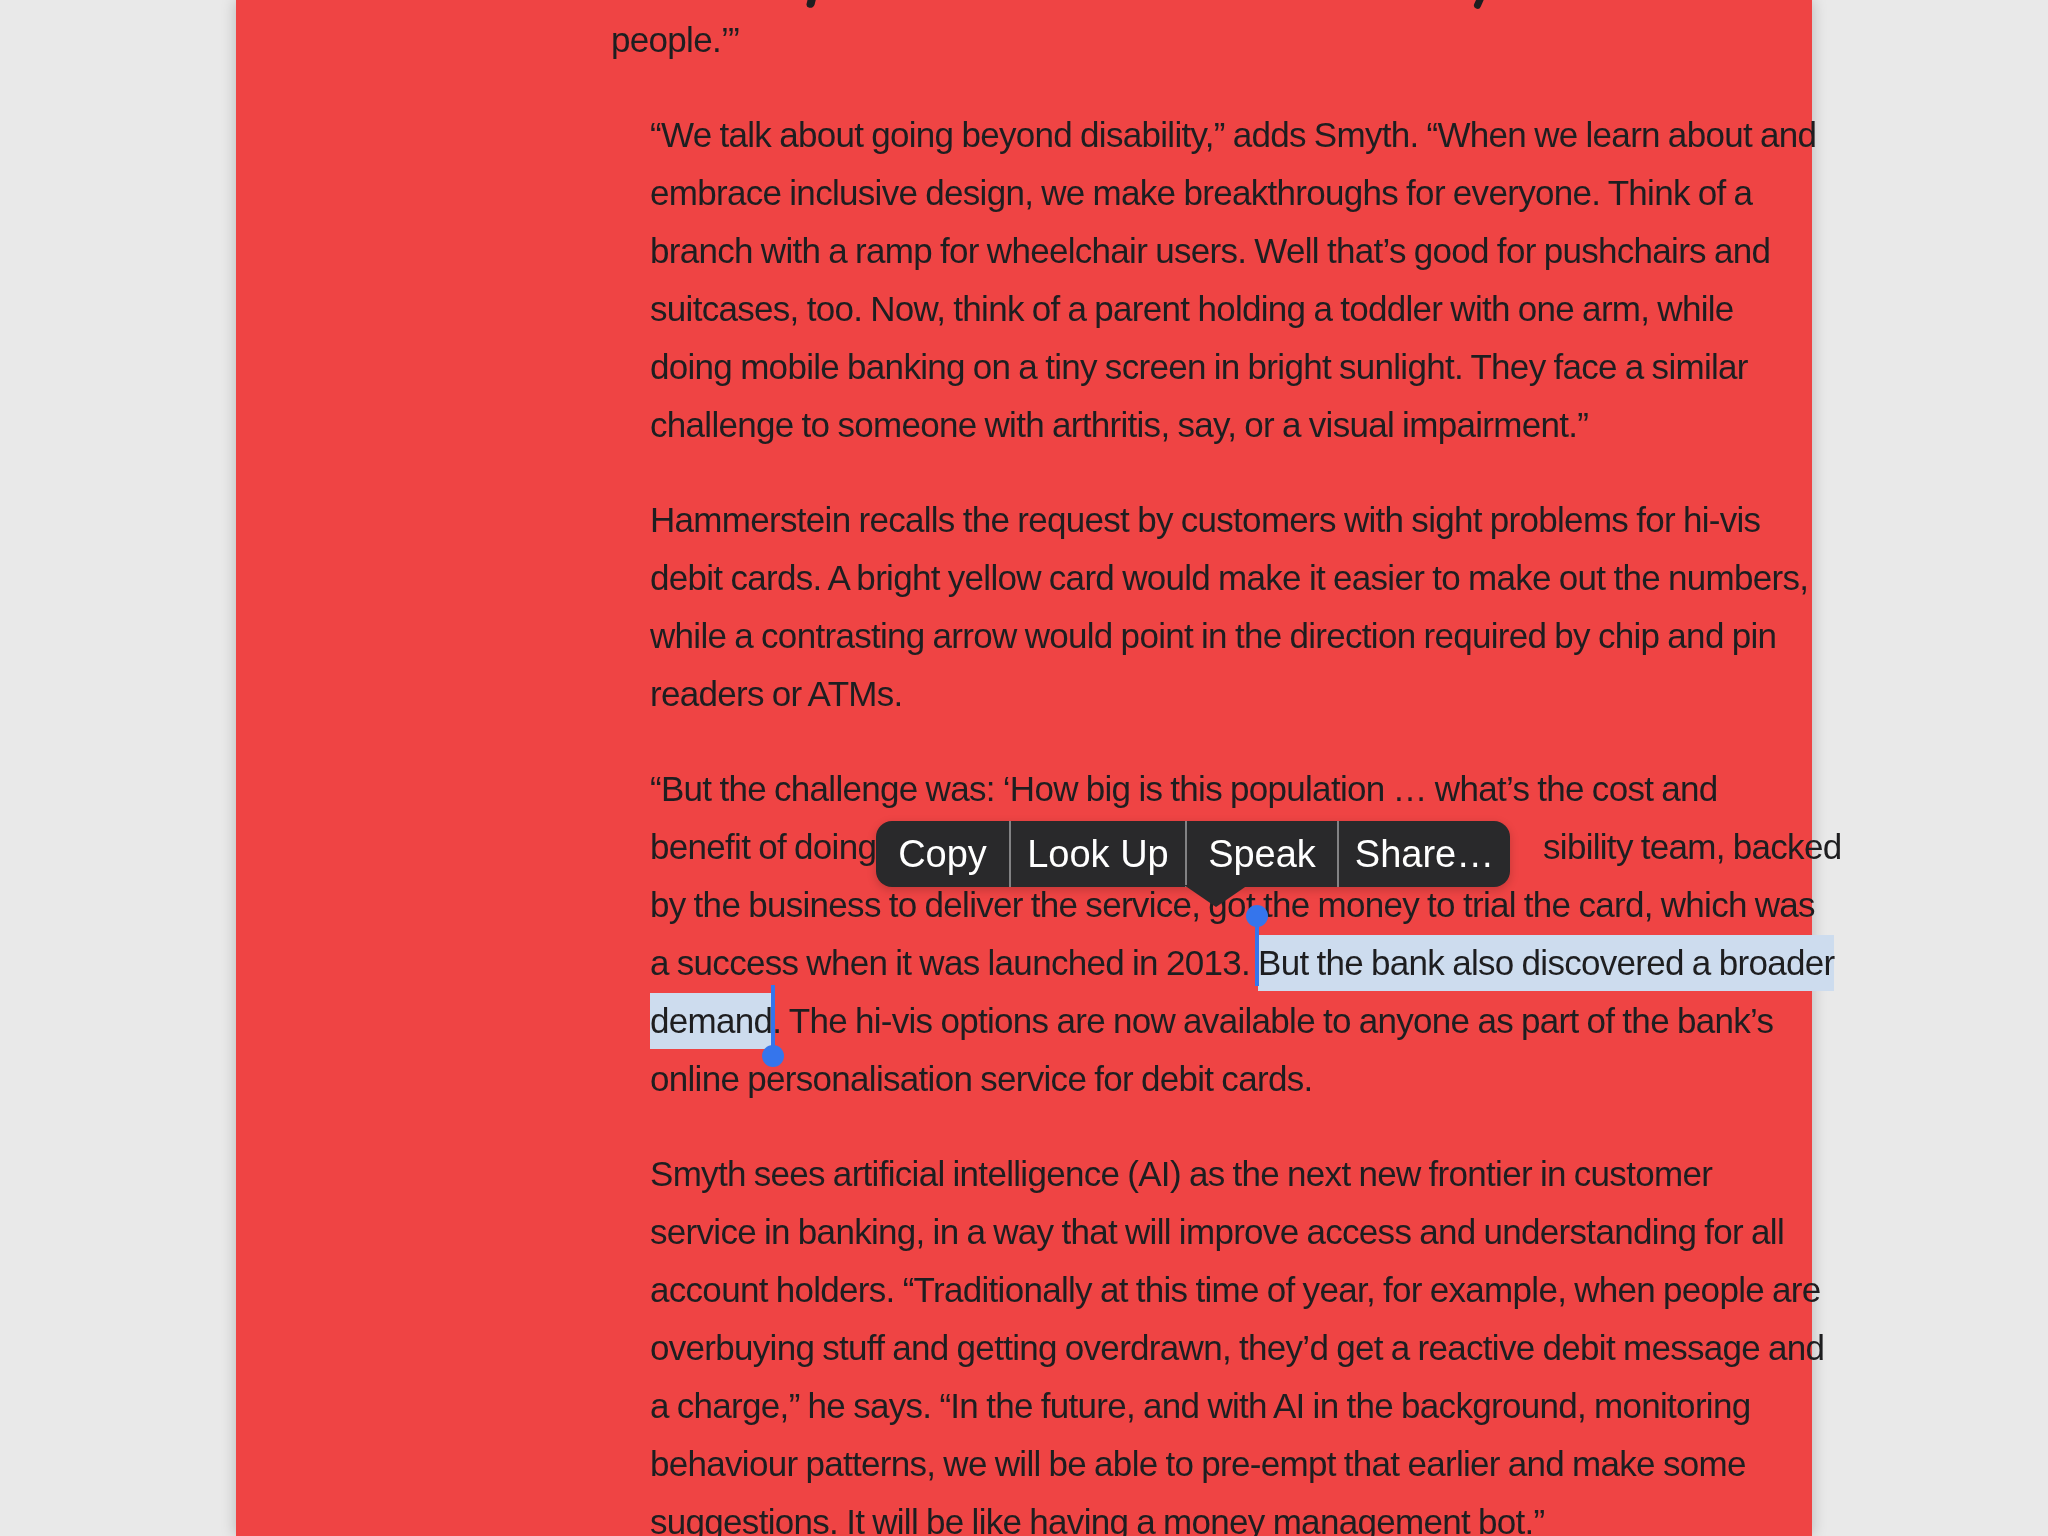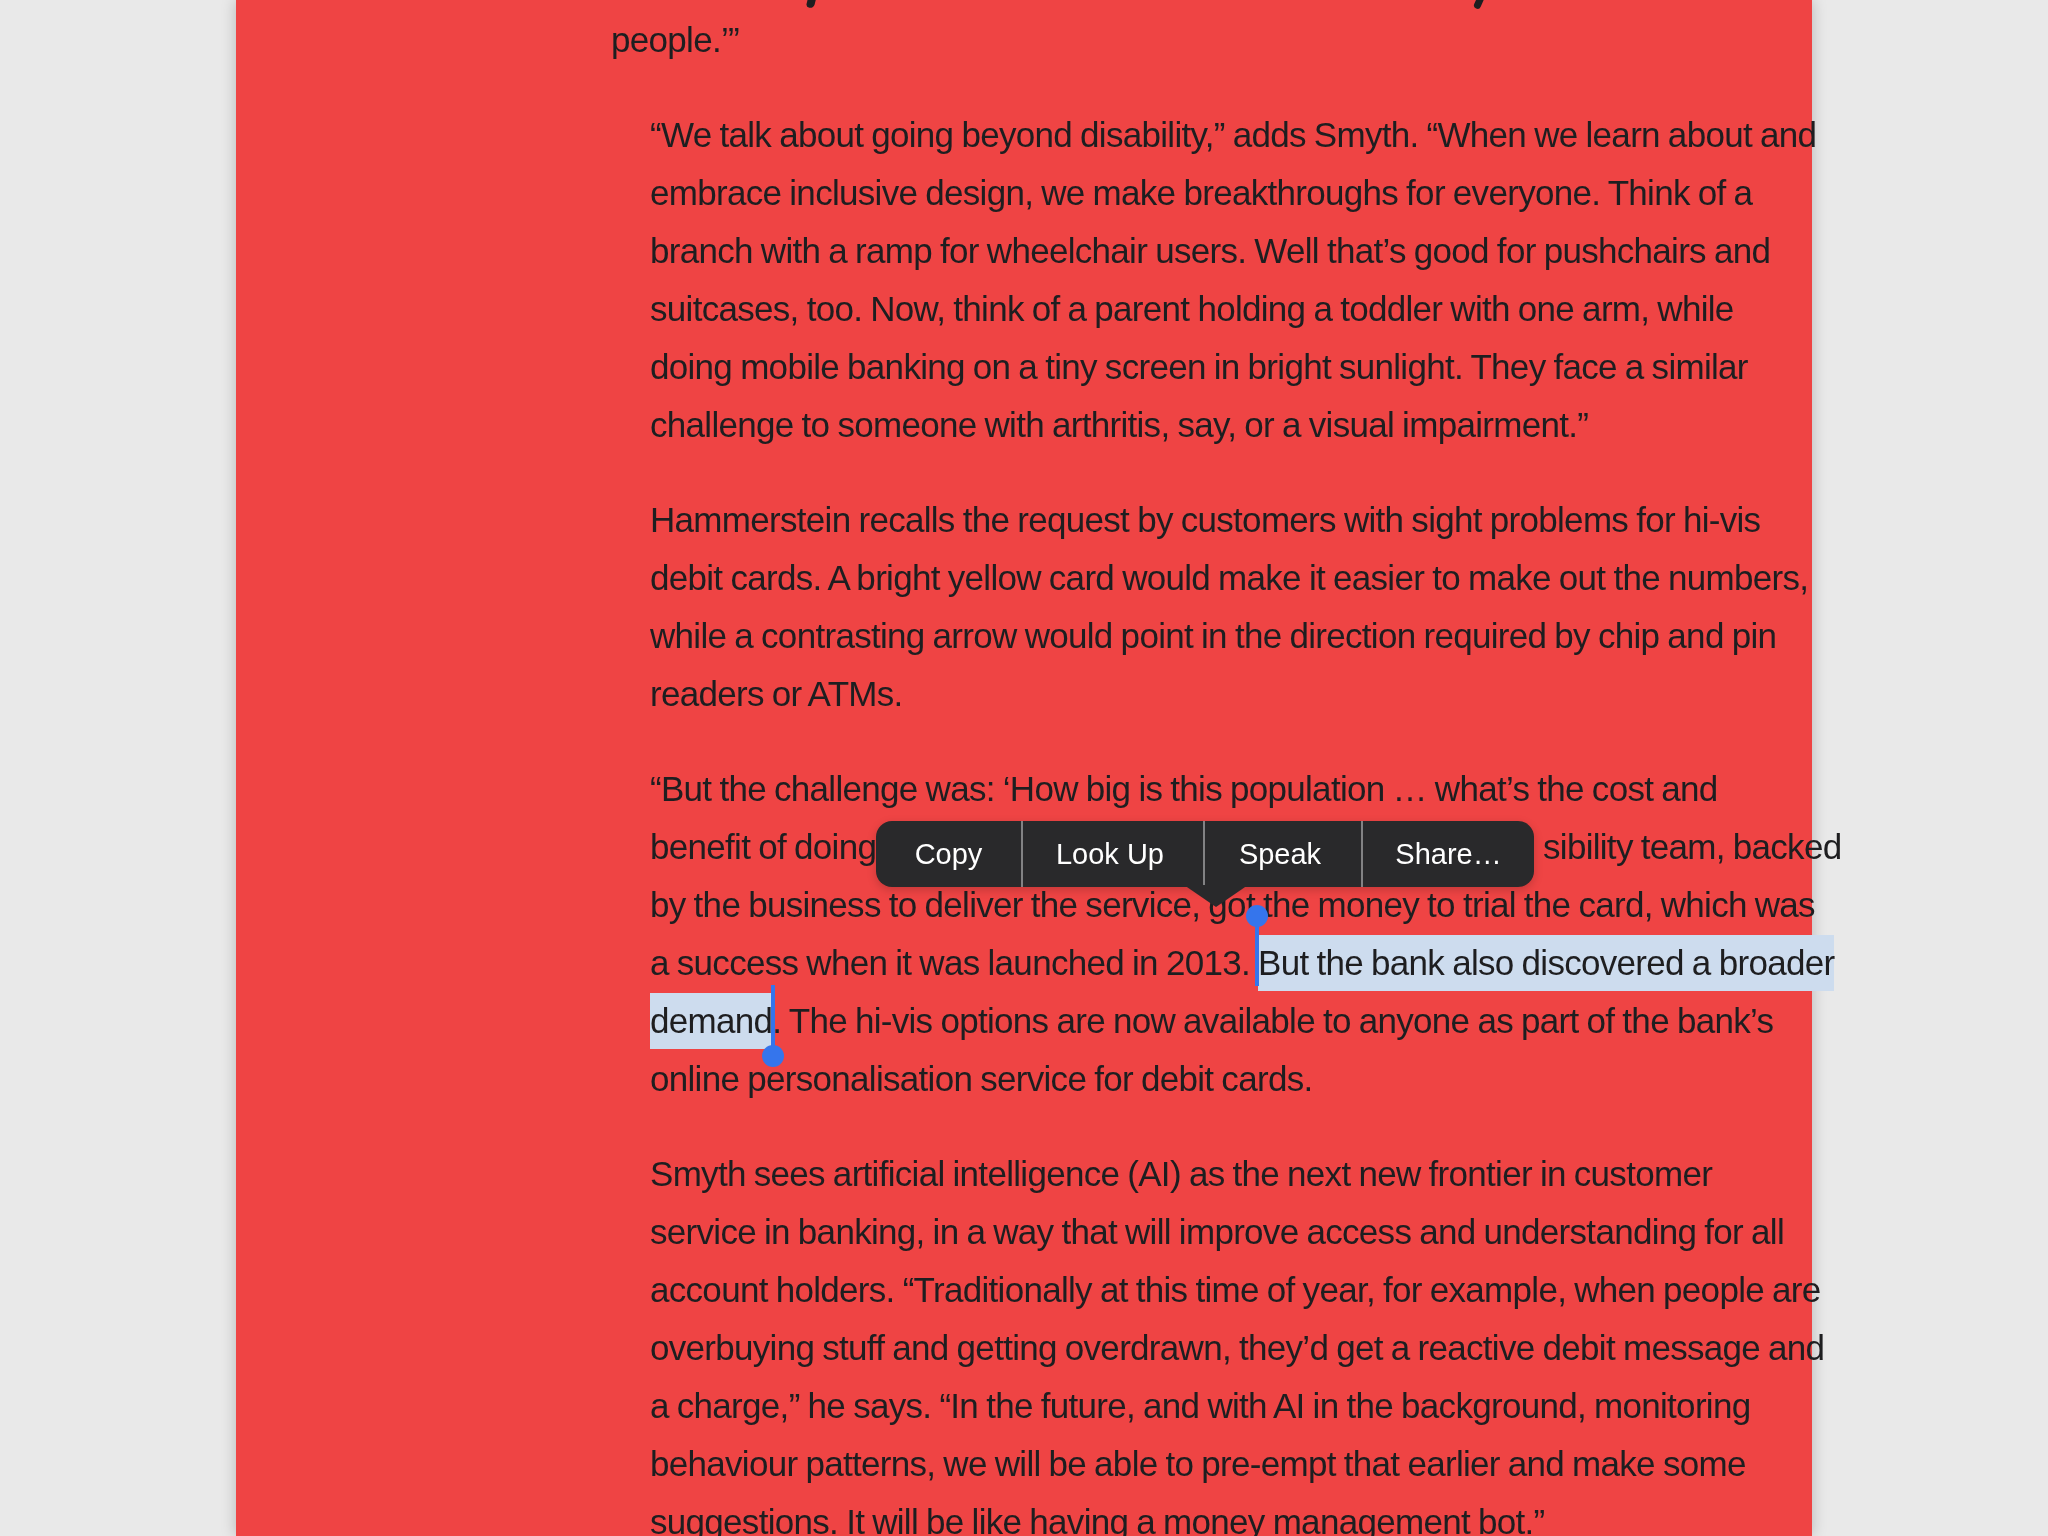--- a/index.html
+++ b/index.html
@@ -28,21 +28,21 @@
   .caret.start{left:-3px;top:-10px;height:61px;}
   .caret.end{right:-3px;top:-8px;height:62px;}
   .dot{position:absolute;width:22px;height:22px;border-radius:50%;background:#3575ec;left:50%;margin-left:-11px;}
   .caret.start .dot{top:-20px;}
   .caret.end .dot{bottom:-20px;}
 
   
   .callout{position:absolute;left:695px;top:821px;height:66px;display:flex;
     background:#29292b;border-radius:16px;z-index:30;box-shadow:0 3px 10px rgba(0,0,0,0.18);}
   .mi{display:flex;align-items:center;justify-content:center;color:#ffffff;
-    font-size:29px;letter-spacing:0;height:100%;cursor:default;margin-left:6px;}
+    font-size:38px;letter-spacing:0;height:100%;cursor:default;}
   .mi:nth-child(1){width:133px;}
   .mi:nth-child(2){width:174px;border-left:2px solid rgba(255,255,255,0.42);}
   .mi:nth-child(3){width:150px;border-left:2px solid rgba(255,255,255,0.42);}
   .mi:nth-child(4){width:171px;border-left:2px solid rgba(255,255,255,0.42);}
   .callout-arrow{position:absolute;left:308px;top:64px;width:0;height:0;
     border-left:32px solid transparent;border-right:32px solid transparent;
     border-top:22px solid #29292b;}
 
   
   .right-frag{position:absolute;left:948px;top:0;white-space:nowrap;}

